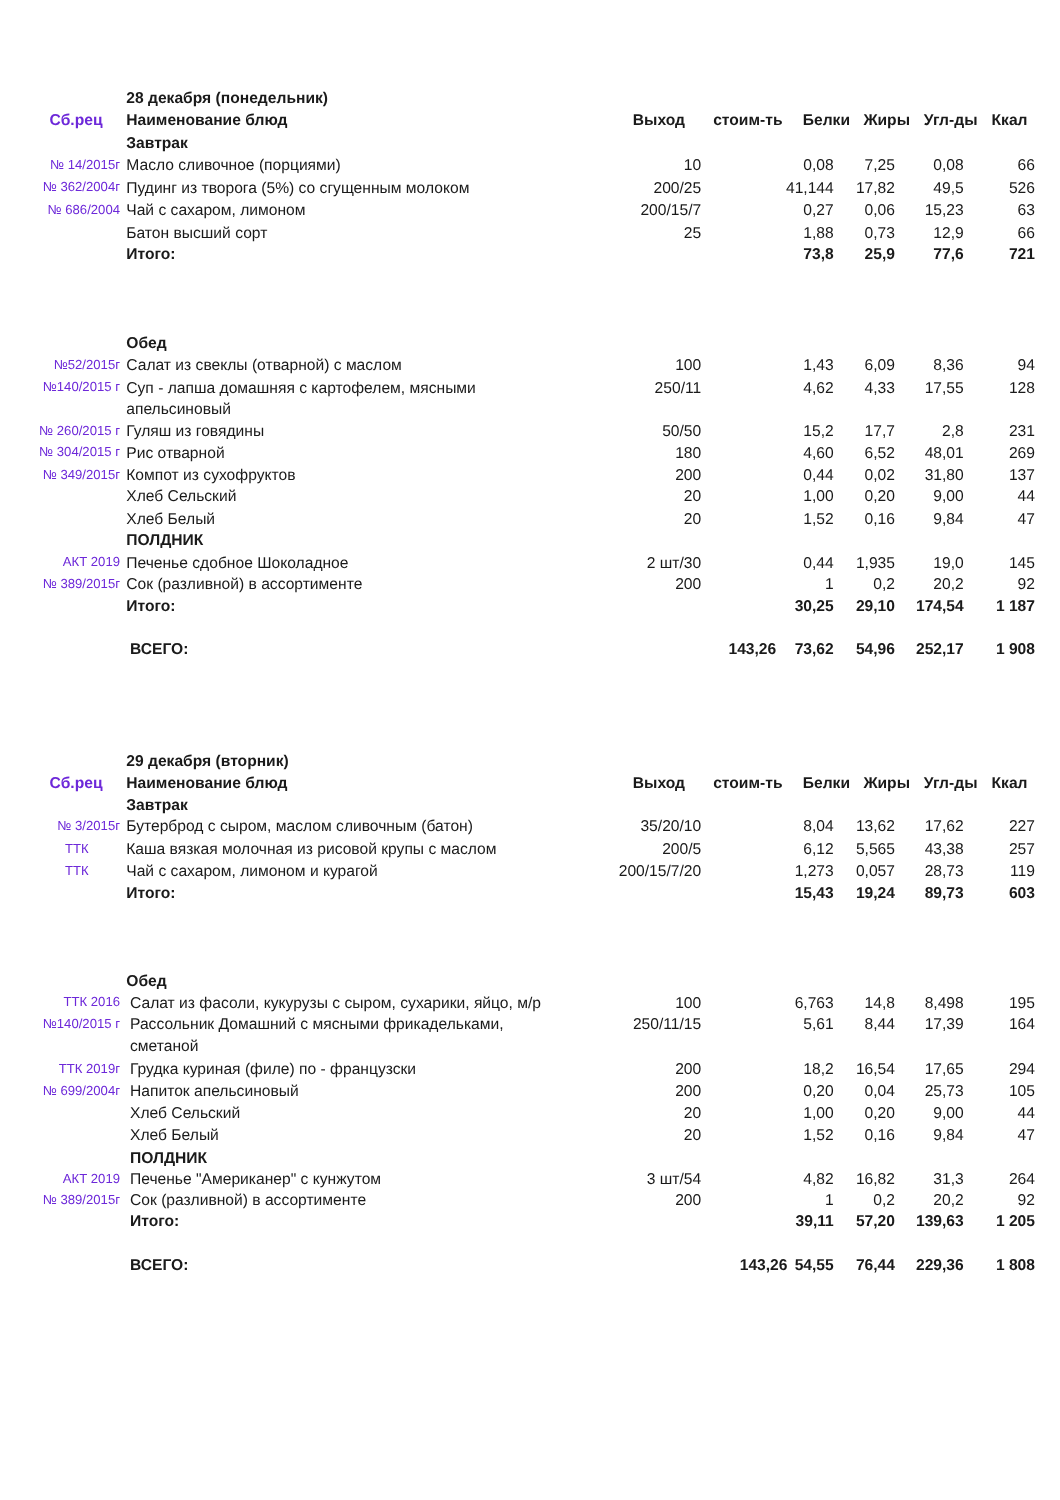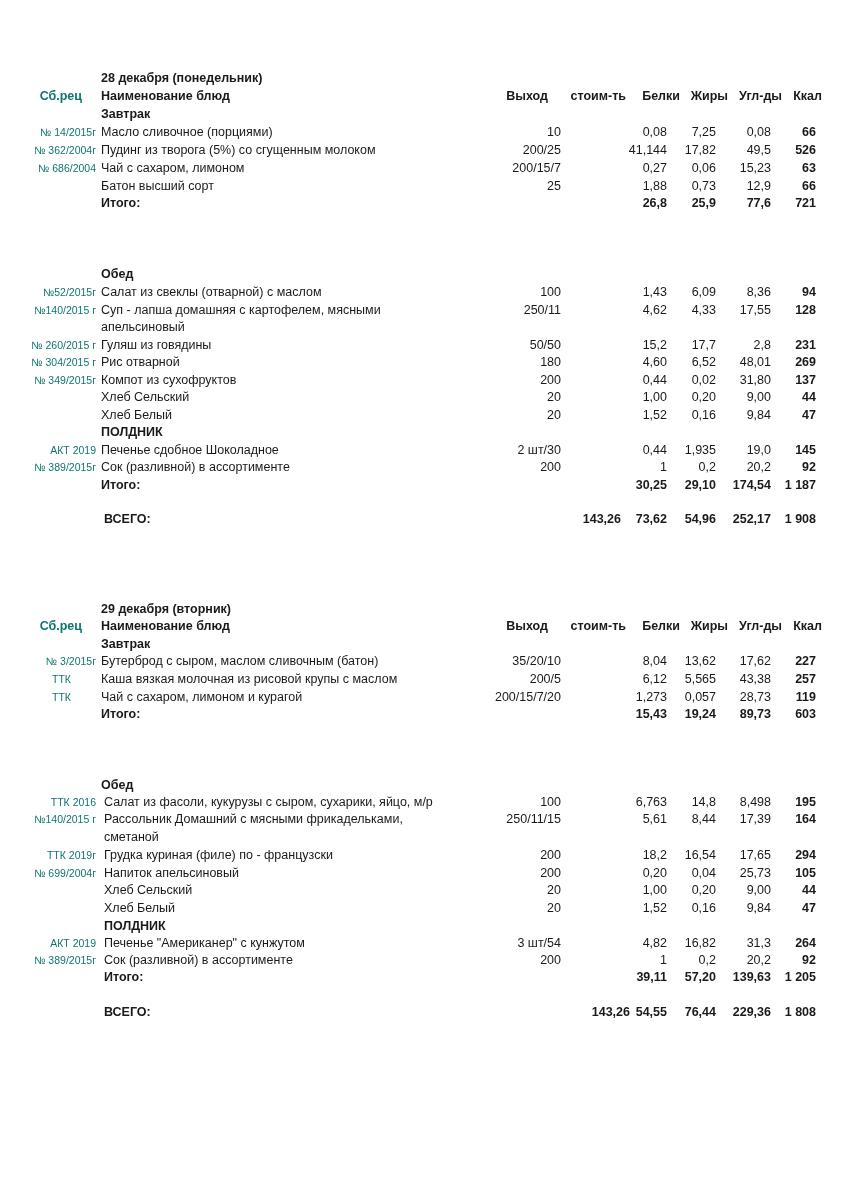--- a/index.html
+++ b/index.html
@@ -1,28 +1,28 @@
 <!DOCTYPE html>
 <html><head>
 <meta charset="utf-8">
 <style>
   html, body { margin: 0; padding: 0; background: #ffffff; }
   body { width: 848px; height: 1200px; position: relative; overflow: hidden;
          font-family: "Liberation Sans", sans-serif; color: #1a1a1a; font-size: 12.5px; }
   .row { position: absolute; left: 0; width: 848px; height: 18px; line-height: 18px; }
   .row > span { position: absolute; white-space: nowrap; }
-  .code { right: 752px; font-size: 10.5px; color: #0f766e; }
+  .code { right: 752px; font-size: 10.5px; color: #6d28d9; }
   .code.ttk { right: 777px; }
   .name { left: 101px; }
   .out { right: 287px; text-align: right; }
   .cost { right: 227px; text-align: center; margin-left: 32px; }
   .b { right: 181px; text-align: right; }
   .f { right: 132px; text-align: right; }
   .c { right: 77px; text-align: right; }
-  .k { right: 32px; text-align: right; font-weight: bold; }
+  .k { right: 20px; text-align: right; }
   .bold { font-weight: bold; }
   .hdr span { font-weight: bold; }
   .hdr .code { font-size: 12.5px; right: 766px; }
   .hdr .out { right: 300px; }
   .hdr .cost { right: 222px; }
   .hdr .b { right: 168px; margin-left: 44px; }
   .hdr .f { right: 120px; }
   .hdr .c { right: 66px; }
   .hdr .k { right: 26px; }
 </style>
@@ -78,21 +78,21 @@
     <span class="code"></span>
     <span class="name">Батон высший сорт</span>
     <span class="out">25</span>
     <span class="b">1,88</span>
     <span class="f">0,73</span>
     <span class="c">12,9</span>
     <span class="k">66</span>
   </div>
   <div class="row bold" style="top:194px">
     <span class="name">Итого:</span>
-    <span class="b">26,8</span>
+    <span class="b">73,8</span>
     <span class="f">25,9</span>
     <span class="c">77,6</span>
     <span class="k">721</span>
   </div>
 
   <div class="row" style="top:265px">
     <span class="name bold">Обед</span>
   </div>
   <div class="row" style="top:283px">
     <span class="code">№52/2015г</span>

